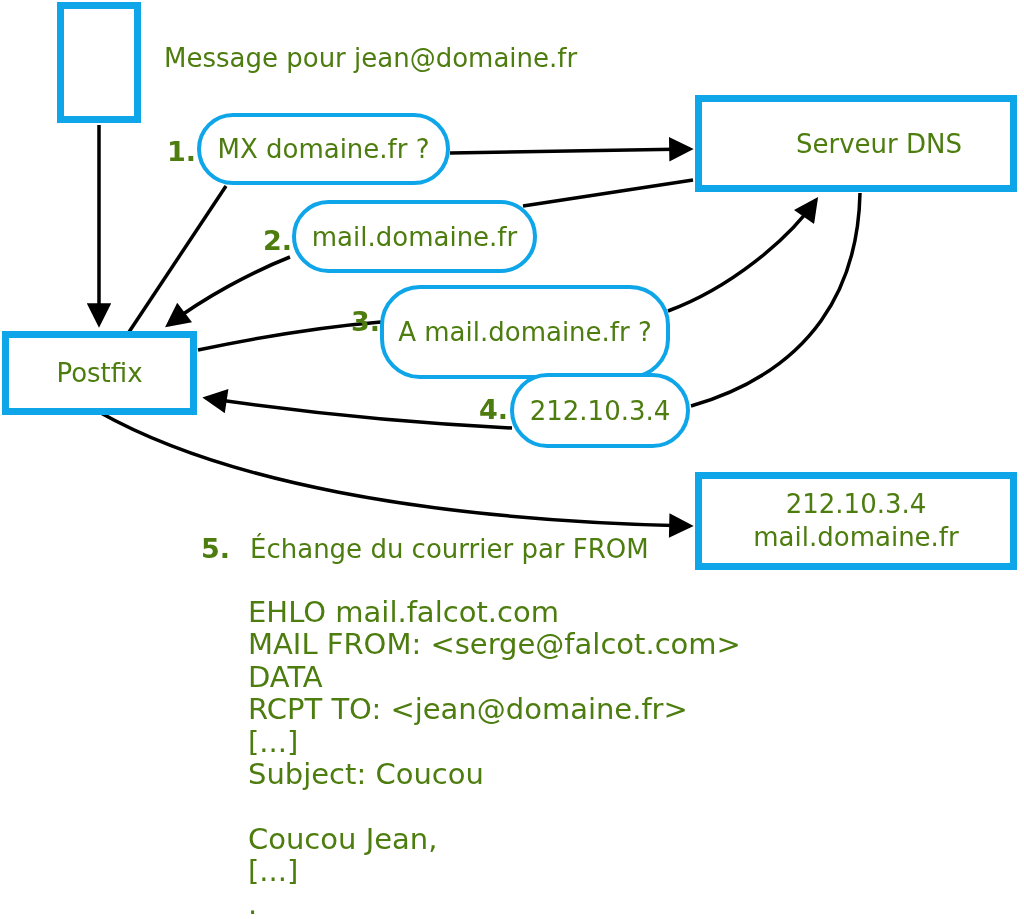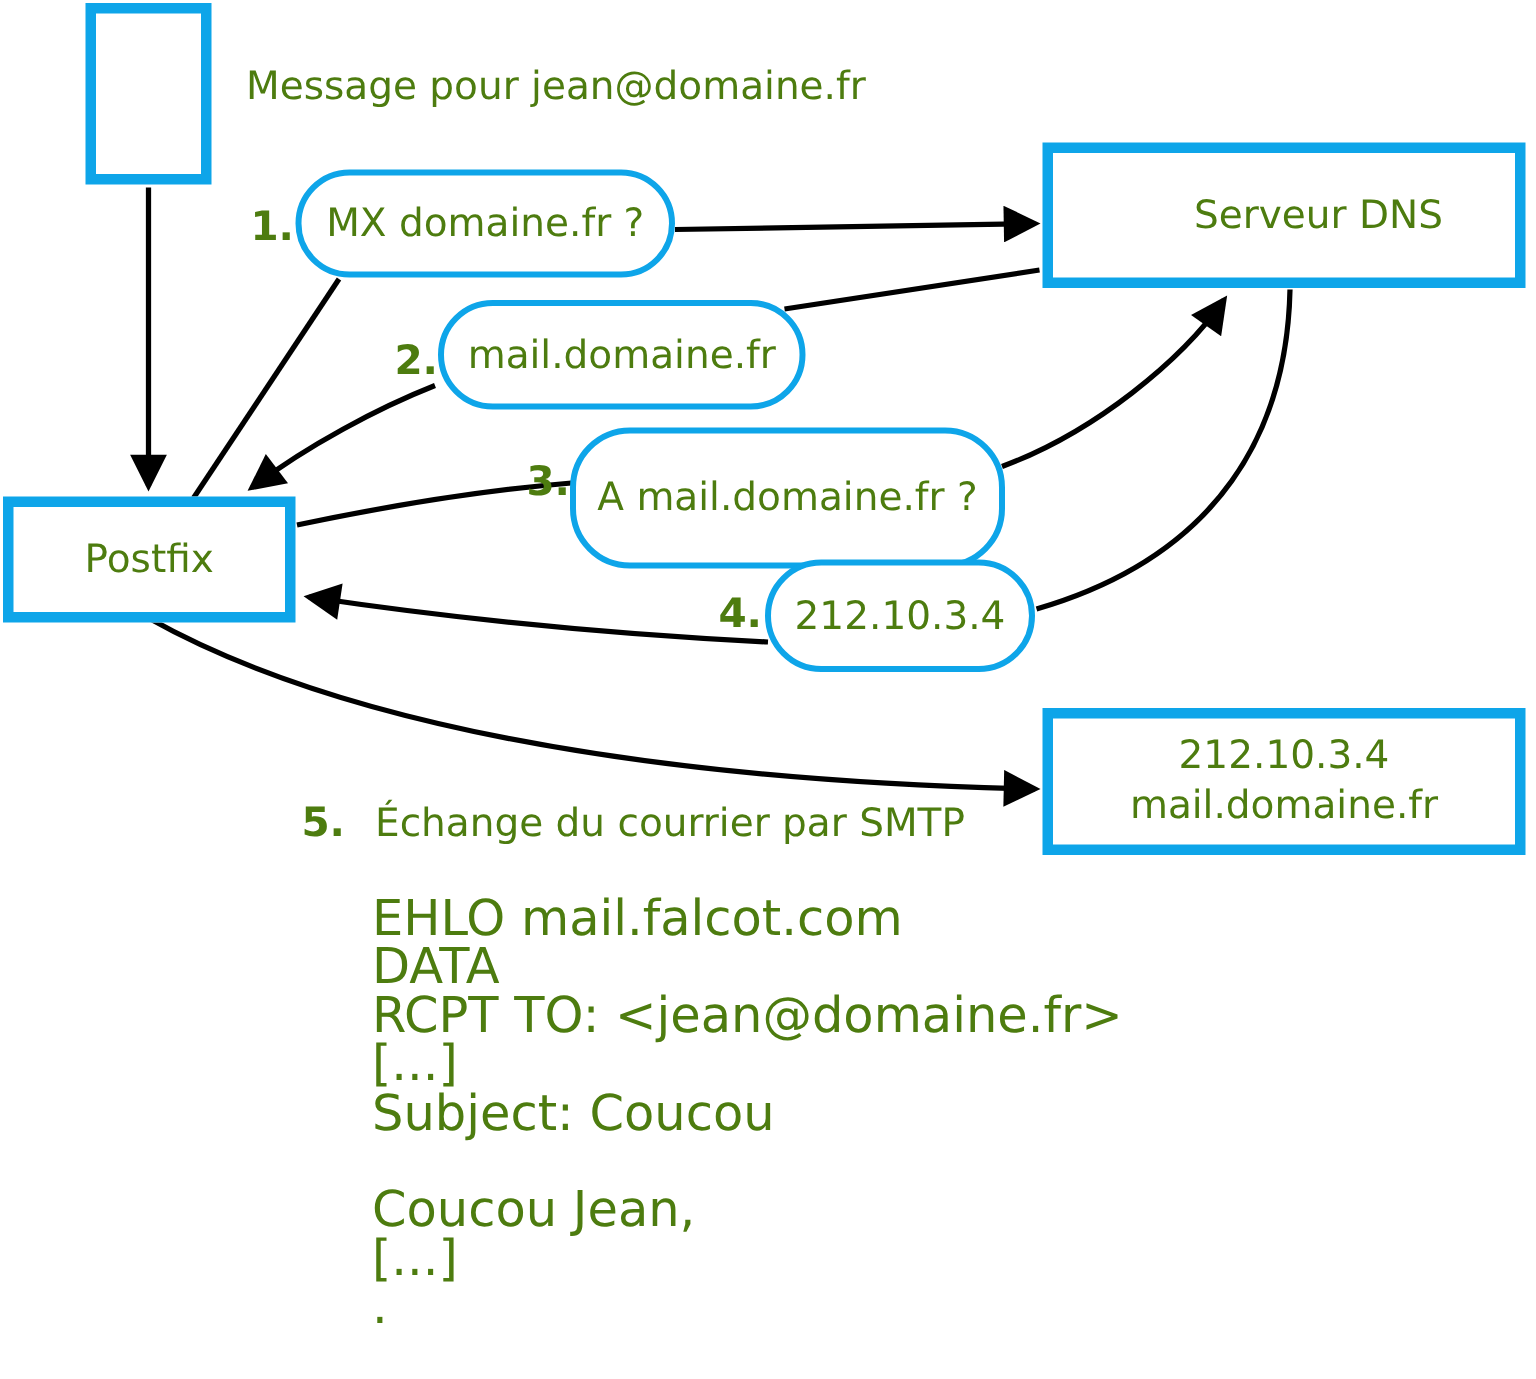--- a/index.html
+++ b/index.html
@@ -55,21 +55,21 @@
   .freetext {
     position: absolute;
     font-size: 26px;
     line-height: 30px;
     white-space: nowrap;
   }
   .smtp {
     position: absolute;
     left: 248px;
     top: 596px;
-    font-size: 33px;
+    font-size: 29px;
     line-height: 32.4px;
     white-space: pre;
   }
 </style>
 </head>
 <body>
 
 <div class="stage">
 
   <svg class="wires" viewBox="0 0 1024 919">
@@ -119,17 +119,17 @@
   <div class="box pill" style="left:510px; top:373px; width:180px; height:75px;">
     <span>212.10.3.4</span>
   </div>
 
   <div class="num" style="left:150px; top:137px;">1.</div>
   <div class="num" style="left:246px; top:226px;">2.</div>
   <div class="num" style="left:334px; top:307px;">3.</div>
   <div class="num" style="left:462px; top:395px;">4.</div>
   <div class="num" style="left:184px; top:534px;">5.</div>
 
-  <div class="freetext" style="left:250px; top:534px;">Échange du courrier par SMTP</div>
+  <div class="freetext" style="left:250px; top:534px;">Échange du courrier par FROM</div>
 
-  <div class="smtp"><div>EHLO mail.falcot.com</div><div>DATA</div><div>RCPT TO: &lt;jean@domaine.fr&gt;</div><div>[...]</div><div>Subject: Coucou</div><div>&nbsp;</div><div>Coucou Jean,</div><div>[...]</div><div>.</div></div>
+  <div class="smtp"><div>EHLO mail.falcot.com</div><div>MAIL FROM: &lt;serge@falcot.com&gt;</div><div>DATA</div><div>RCPT TO: &lt;jean@domaine.fr&gt;</div><div>[...]</div><div>Subject: Coucou</div><div>&nbsp;</div><div>Coucou Jean,</div><div>[...]</div><div>.</div></div>
 
 </div>
 
 </body></html>

